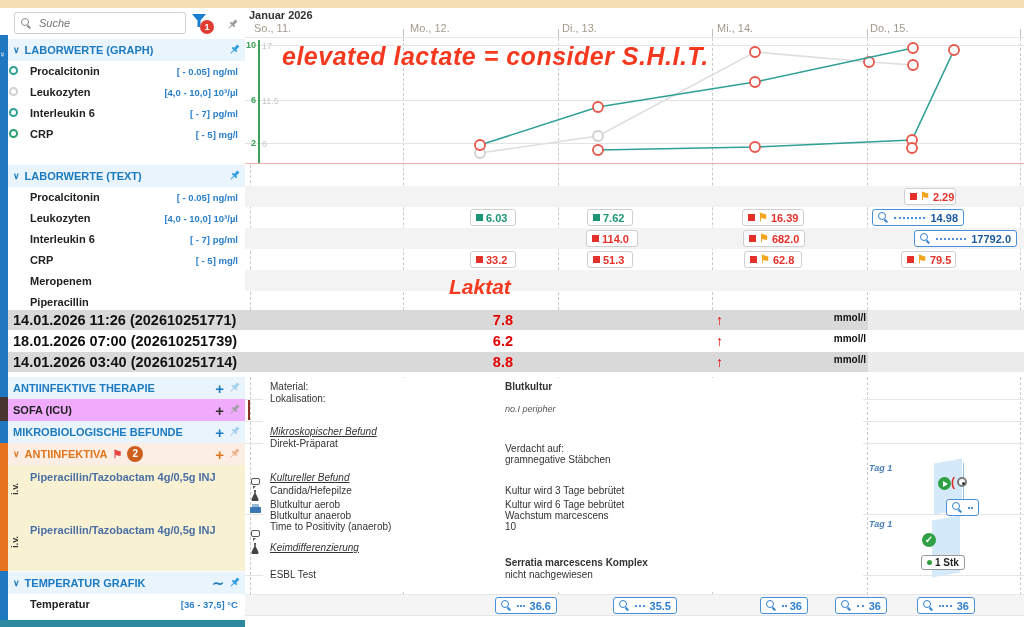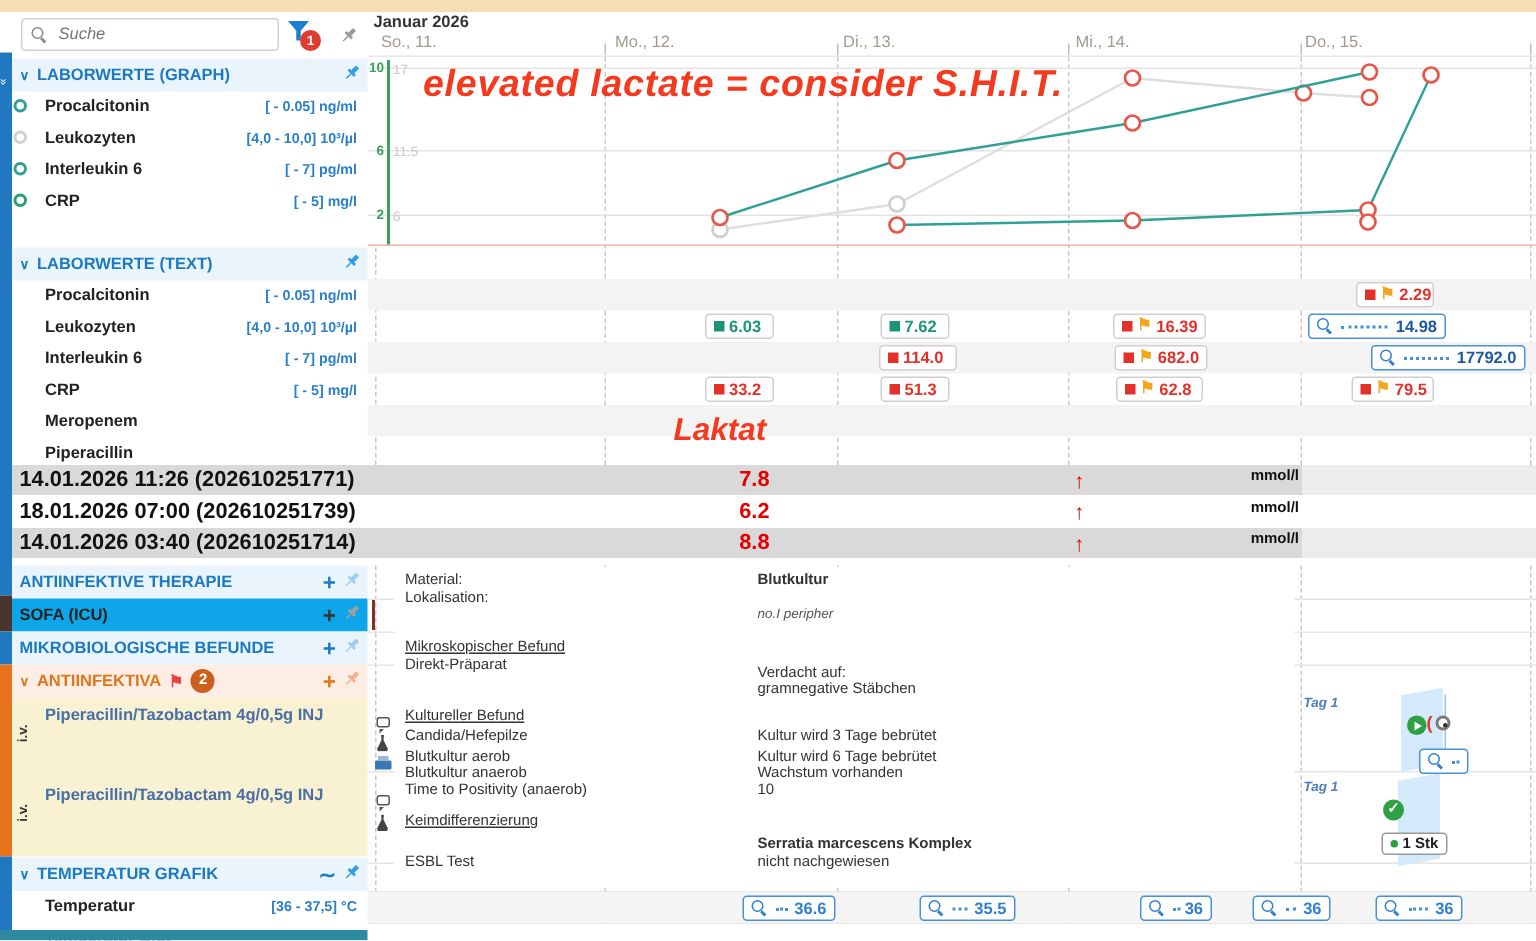--- a/index.html
+++ b/index.html
@@ -17,21 +17,21 @@
   .search-box input{border:none;outline:none;font-style:italic;font-size:11px;color:#8a8a8a;width:130px;font-family:"Liberation Sans",sans-serif;background:transparent;}
   .mag{position:relative;width:11px;height:11px;flex:0 0 auto;}
   .mag::before{content:'';position:absolute;width:6px;height:6px;border:1.5px solid #8a8a8a;border-radius:50%;left:0;top:0;}
   .mag::after{content:'';position:absolute;width:4px;height:1.5px;background:#8a8a8a;transform:rotate(45deg);left:6px;top:8px;}
   .mag.blue::before{border-color:#2f7fd0;}
   .mag.blue::after{background:#2f7fd0;}
   .filter-badge{left:200px;top:20px;width:14px;height:14px;background:#e03c31;border-radius:50%;color:#fff;font-size:9px;font-weight:bold;text-align:center;line-height:14px;}
   
   .sec{left:8px;width:237px;height:22px;display:flex;align-items:center;gap:5px;padding:0 5px;font-size:11px;font-weight:bold;}
   .sec-blue{background:#e9f4fc;color:#1b7ac0;}
-  .sec-gray{background:#0ea5e9;color:#222;}
+  .sec-gray{background:#f0abfc;color:#222;}
   .sec-orange{background:#fceee4;color:#e0761c;}
   .chev{font-size:9px;font-weight:bold;}
   .plus{margin-left:auto;font-size:15px;font-weight:bold;line-height:1;}
   .sb-item-label{font-size:11px;font-weight:600;color:#222;}
   .sb-range{font-size:9.5px;font-weight:bold;color:#2a7fc9;text-align:right;}
   .ring{width:9px;height:9px;border-radius:50%;border:2px solid;background:#fff;}
   
   .hline{background:#e6e6e6;height:1px;}
   .dash{border-left:1px dashed #c9c9c9;width:0;}
   .gridline{background:#e4e4e4;height:1px;}
@@ -49,21 +49,21 @@
   .flagg{color:#f2a51d;font-size:11px;line-height:1;}
   
   .lac-label{font-size:14.5px;font-weight:bold;color:#111;}
   .lac-val{font-size:14.5px;font-weight:bold;color:#e50000;text-align:right;}
   .lac-unit{font-size:10px;font-weight:bold;color:#111;text-align:right;}
   .lac-arrow{font-size:14px;font-weight:bold;color:#e50000;}
   
   .anno{color:#f5391f;font-weight:bold;font-style:italic;}
   
   .rep{font-size:10px;color:#333;}
-  .rep.u{text-decoration:underline;}
+  .rep.u{text-decoration:underline;font-style:italic;}
   .rep.b{font-weight:bold;}
   .rep.i{font-style:italic;color:#555;font-size:9px;}
   
   .bubble{width:9px;height:7px;border:1px solid #555;border-radius:2px;background:#fff;}
   .bubble::after{content:'';position:absolute;left:1px;top:7px;border-left:3px solid #555;border-bottom:3px solid transparent;}
   .flask{width:8px;height:11px;background:#444;clip-path:polygon(38% 0,62% 0,58% 30%,95% 85%,88% 100%,12% 100%,5% 85%,42% 30%);}
   .printer{width:11px;height:6px;background:#3a78b5;border-radius:1px;}
   .printer::before{content:'';position:absolute;left:2px;top:-3px;width:7px;height:3px;background:#9bbad6;}
   .playc{width:13px;height:13px;border-radius:50%;background:#2fa043;}
   .playc::after{content:'';position:absolute;left:5px;top:3.5px;border-left:5px solid #fff;border-top:3px solid transparent;border-bottom:3px solid transparent;}
@@ -435,21 +435,21 @@
       <div class="abs rep nowrap" style="left: 270px; top: 510px;">Blutkultur anaerob</div>
       <div class="abs rep nowrap" style="left: 270px; top: 521px;">Time to Positivity (anaerob)</div>
       <div class="abs rep nowrap u" style="left: 270px; top: 542px;">Keimdifferenzierung</div>
       <div class="abs rep nowrap" style="left: 270px; top: 569px;">ESBL Test</div>
       <div class="abs rep nowrap b" style="left: 505px; top: 381px;">Blutkultur</div>
       <div class="abs rep nowrap i" style="left: 505px; top: 404px;">no.I peripher</div>
       <div class="abs rep nowrap" style="left: 505px; top: 443px;">Verdacht auf:</div>
       <div class="abs rep nowrap" style="left: 505px; top: 454px;">gramnegative Stäbchen</div>
       <div class="abs rep nowrap" style="left: 505px; top: 485px;">Kultur wird 3 Tage bebrütet</div>
       <div class="abs rep nowrap" style="left: 505px; top: 499px;">Kultur wird 6 Tage bebrütet</div>
-      <div class="abs rep nowrap" style="left: 505px; top: 510px;">Wachstum vorhanden</div>
+      <div class="abs rep nowrap" style="left: 505px; top: 510px;">Wachstum marcescens</div>
       <div class="abs rep nowrap" style="left: 505px; top: 521px;">10</div>
       <div class="abs rep nowrap b" style="left: 505px; top: 557px; text-align: right;">Serratia marcescens Komplex</div>
       <div class="abs rep nowrap" style="left: 505px; top: 569px;">nicht nachgewiesen</div>
     </div>
 
   <div class="abs bubble" style="left:251px;top:478px;"></div>
   <div class="abs flask" style="left:251px;top:490px;"></div>
   <div class="abs printer" style="left:250px;top:507px;"></div>
   <div class="abs bubble" style="left:251px;top:530px;"></div>
   <div class="abs flask" style="left:251px;top:543px;"></div>

